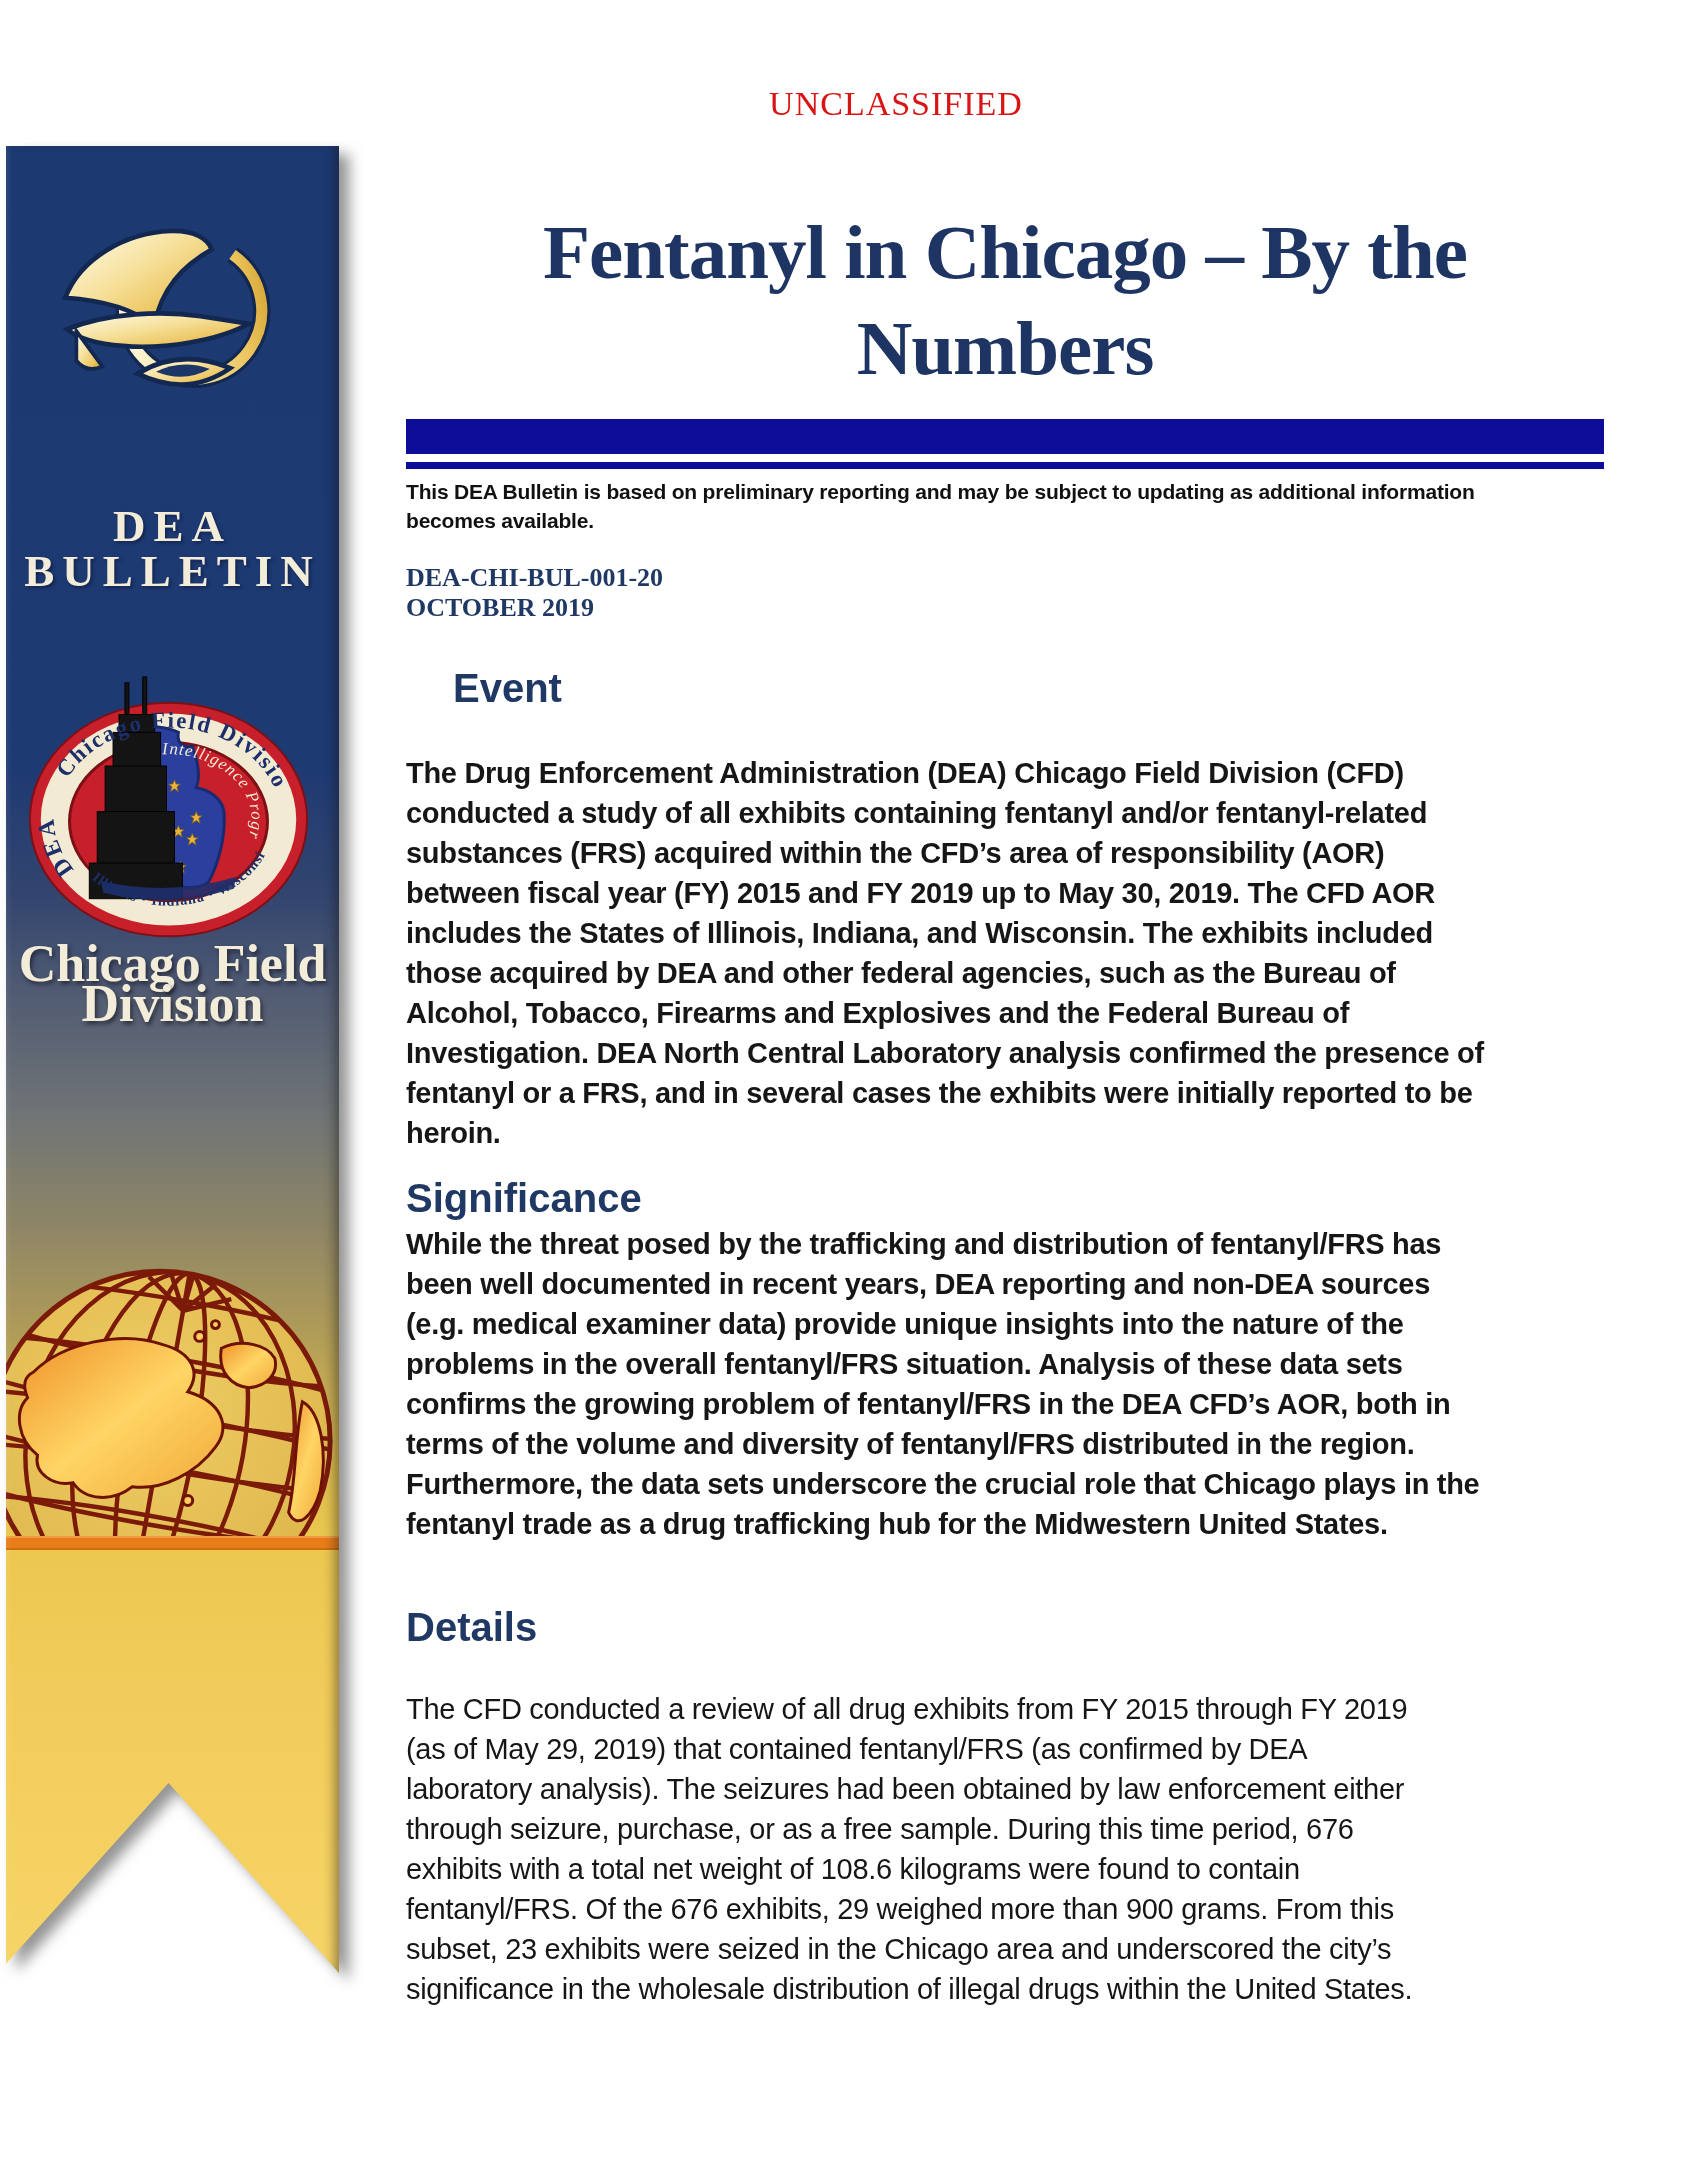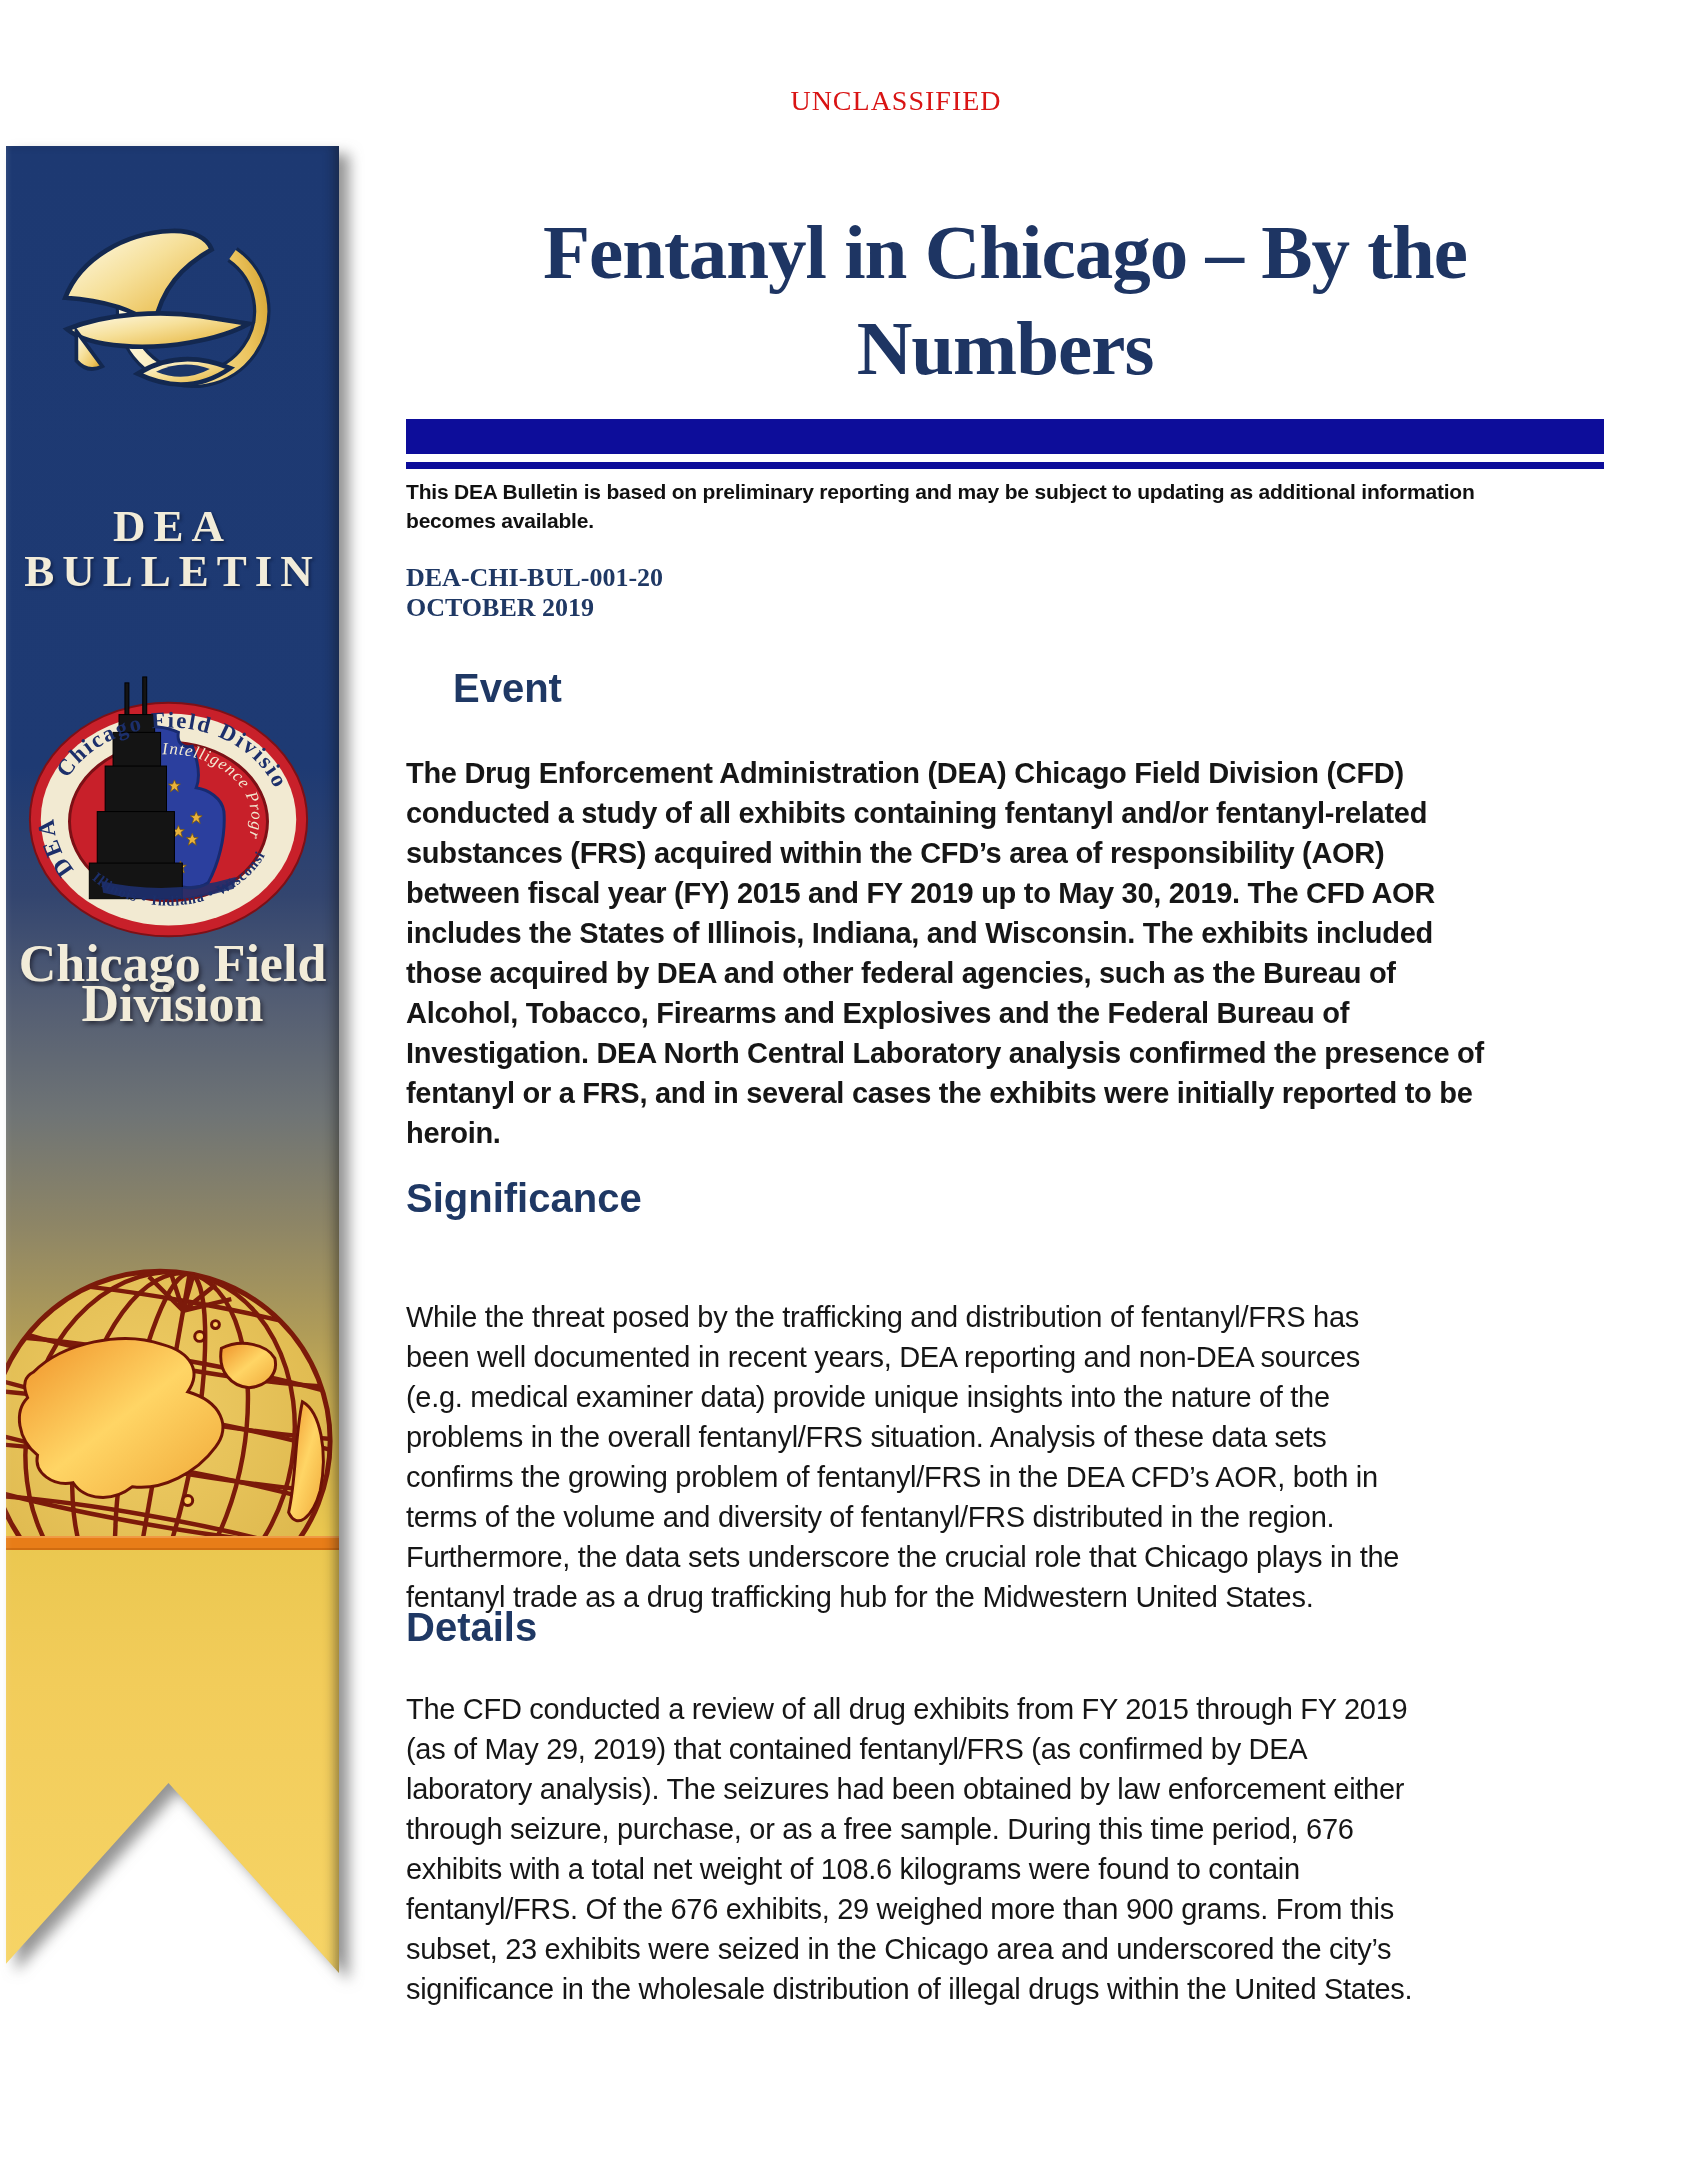--- a/index.html
+++ b/index.html
@@ -12,21 +12,21 @@
     --orange_divider:#e87d18;
     --masthead_ivory:#f2ecd9;
   }
   html,body{margin:0;padding:0;background:#ffffff;}
   .page{position:relative;width:1683px;height:2178px;background:#fff;overflow:hidden;
         font-family:"Liberation Sans",sans-serif;}
   .pre{white-space:pre-line;}
 
   
   .classification{position:absolute;left:376px;top:85px;width:1040px;text-align:center;
-    font-family:"Liberation Serif",serif;font-size:28px;letter-spacing:1px;
+    font-family:"Liberation Serif",serif;font-size:34px;letter-spacing:1px;
     color:var(--classification_red);}
 
   
   .doc-title{position:absolute;left:406px;top:204px;width:1198px;text-align:center;
     font-family:"Liberation Serif",serif;font-weight:bold;font-size:77px;line-height:96px;
     letter-spacing:-1px;color:var(--title_navy);}
   .rule-thick{position:absolute;left:406px;top:419px;width:1198px;height:35px;background:var(--bar_blue);}
   .rule-thin{position:absolute;left:406px;top:462px;width:1198px;height:7px;background:var(--bar_blue);}
 
   
@@ -38,21 +38,21 @@
   .bulletin-date{position:absolute;left:406px;top:593px;
     font-family:"Liberation Serif",serif;font-weight:bold;font-size:26px;line-height:30px;
     color:var(--heading_navy);text-align:right;}
 
   
   .sec-heading{position:absolute;left:406px;font-size:40px;font-weight:bold;line-height:44px;
     color:var(--heading_navy);}
   .sec-body{position:absolute;left:406px;width:1238px;font-size:29px;line-height:40px;
     letter-spacing:-0.3px;color:var(--body_black);}
   #sec0-h{top:666px;margin-left:47px;} #sec0-b{top:753px;font-weight:bold;}
-  #sec1-h{top:1176px;} #sec1-b{top:1297px;}
+  #sec1-h{top:1176px;} #sec1-b{top:1224px;font-weight:bold;}
   #sec2-h{top:1605px;} #sec2-b{top:1689px;}
 
   
   .ribbon-wrap{position:absolute;left:6px;top:146px;width:333px;height:1827px;
     filter:drop-shadow(10px 8px 7px rgba(60,60,60,0.55));}
   .ribbon{position:relative;width:333px;height:1827px;
     clip-path:polygon(0 0,100% 0,100% 100%,48.8% 89.6%,0 99.5%);
     background:linear-gradient(180deg,
       #1d3972 0%, #1e3a73 34%, #33456f 41%, #545e73 47%, #6f7475 53%,
       #8d8566 59%, #b09c58 65%, #d8b84f 71%, #eac74f 76%, #f2cc5a 84%, #f6d466 100%);}

